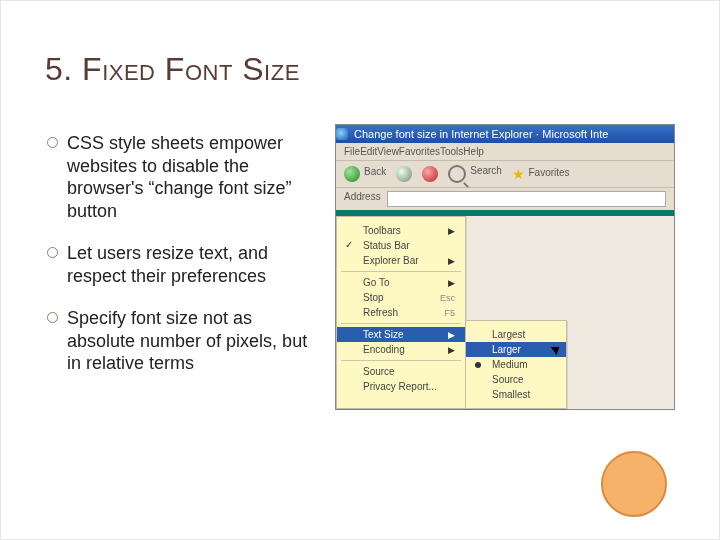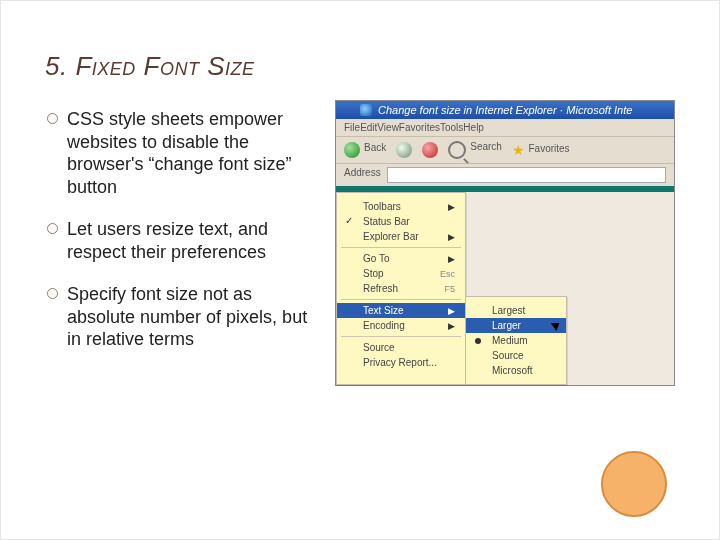--- a/index.html
+++ b/index.html
@@ -26,26 +26,25 @@
     position: absolute;
     right: 52px;
     bottom: 22px;
     width: 62px;
     height: 62px;
     border-radius: 50%;
     background: #f7b26a;
     border: 2px solid #d98b3b;
   }
   .title {
-    font-size: 26px;
+    font-size: 32px;
     color: #5a3a32;
     letter-spacing: 0.5px;
-    margin: 0 0 0 0;
+    margin: 0 0 18px 0;
     font-weight: 400;
-    font-style: italic;
   }
   .title .rest { font-variant: small-caps; }
   .content {
     display: flex;
     align-items: flex-start;
     gap: 10px;
   }
   .bullets {
     flex: 0 0 280px;
     list-style: none;
@@ -81,23 +80,22 @@
     font-size: 10px;
     color: #333;
     filter: blur(0.2px);
   }
   .titlebar {
     display: flex;
     align-items: center;
     gap: 6px;
     background: linear-gradient(#3a72c8, #1d4ea8);
     color: #fff;
-    padding: 3px 24px;
+    padding: 3px 0;
     font-size: 11px;
-    font-style: italic;
   }
   .titlebar .eicon {
     width: 12px; height: 12px;
     background: radial-gradient(circle at 40% 40%, #8fd0ff, #1b5fb5);
     border-radius: 2px;
   }
   .menubar {
     display: flex;
     padding: 3px 8px;
     background: #e5ddd0;
@@ -301,20 +299,20 @@
           <li class="selected cursor">
             <span>Larger</span>
           </li>
           <li class="radio">
             <span>Medium</span>
           </li>
           <li>
             <span>Source</span>
           </li>
           <li>
-            <span>Microsoft</span>
+            <span>Smallest</span>
           </li>
         </ul>
       </div>
 
     </div>
   </div>
 </div>
 
 </body></html>

